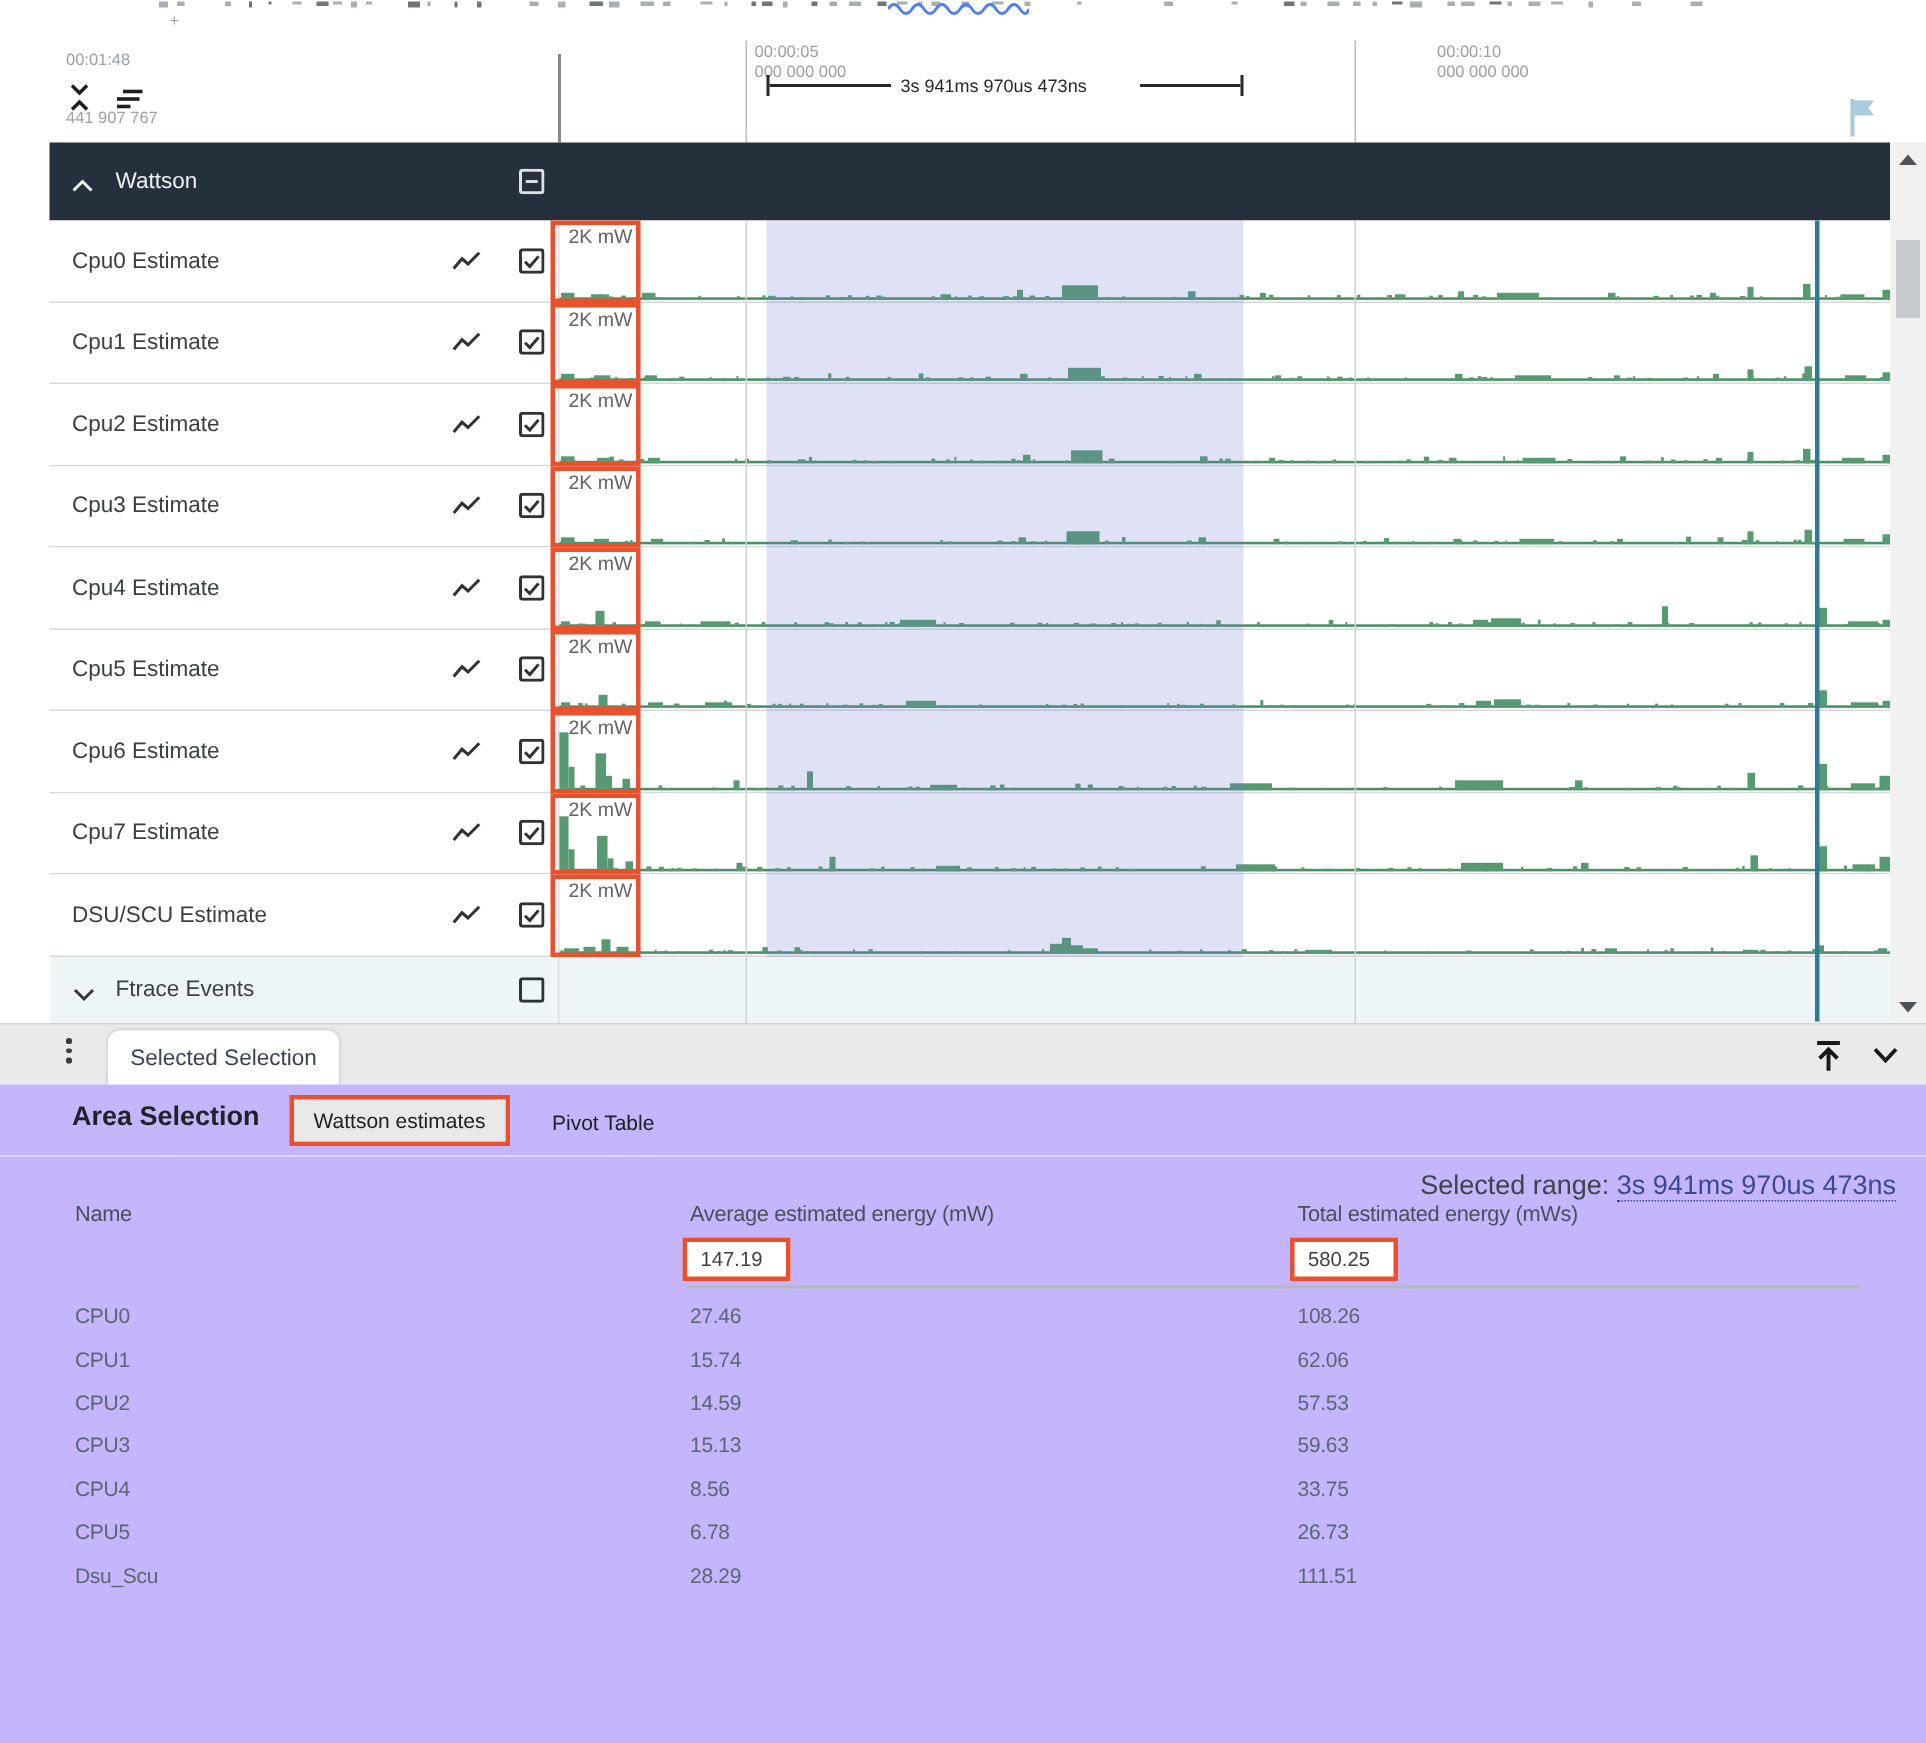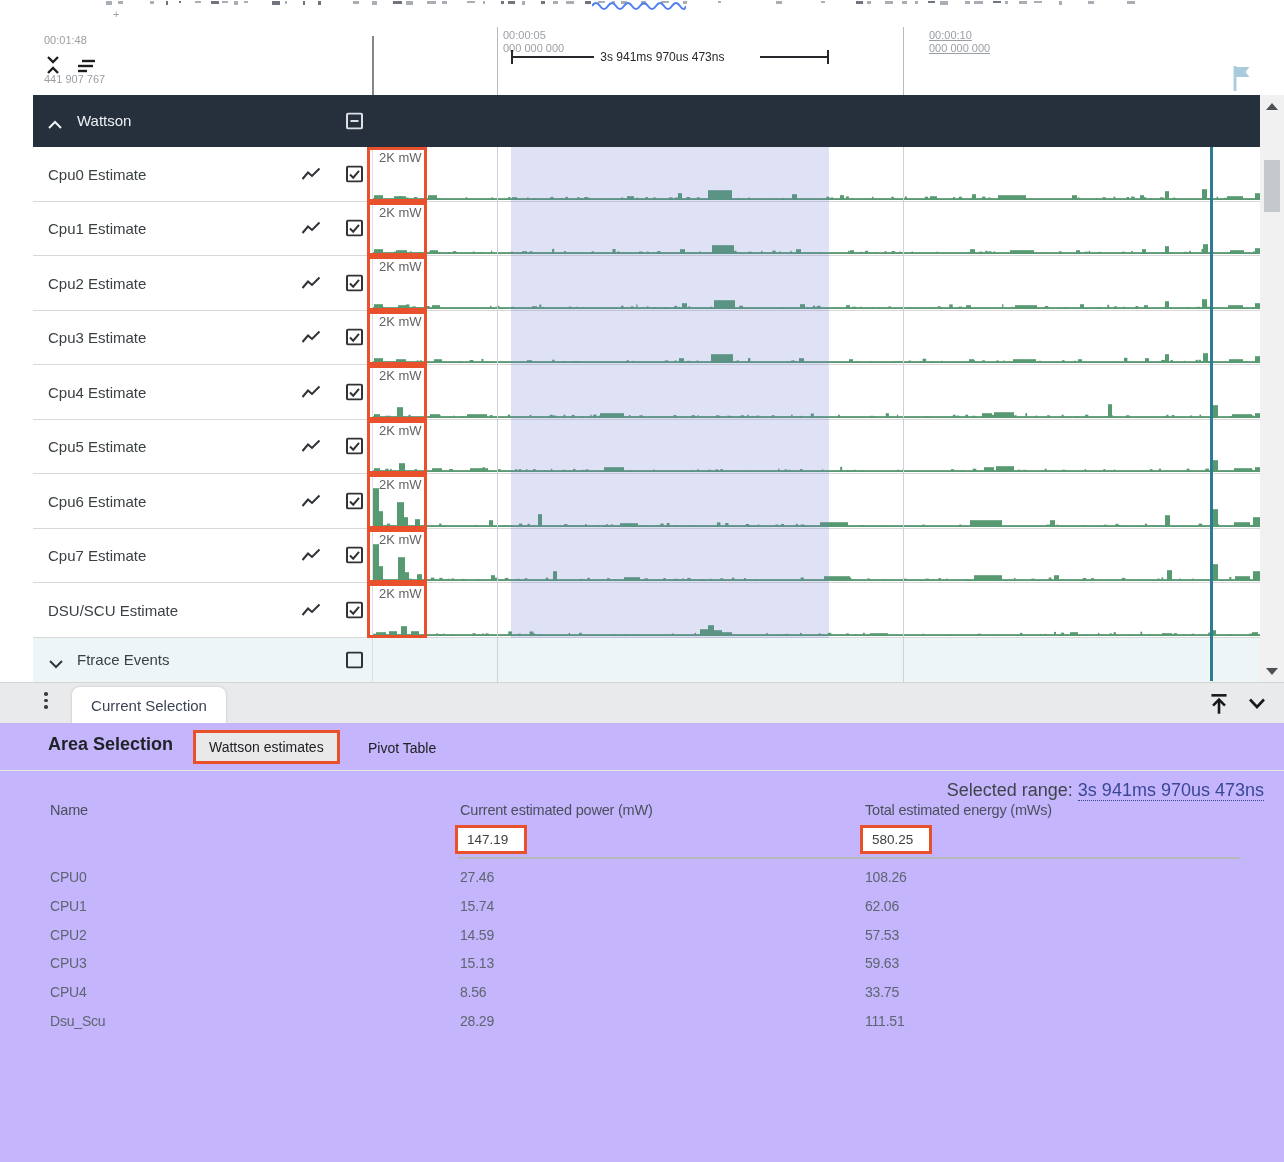--- a/index.html
+++ b/index.html
@@ -161,21 +161,21 @@
     </svg>
   </div>
   <div class="edge-tick"></div>
   <div id="ruler-ticks">
       <div class="tickline" style="left: 497px;"></div>
       <div class="tick-label" style="left: 503px;">
         <div>00:00:05</div>
         <div>000 000 000</div>
       </div>
       <div class="tickline" style="left: 903px;"></div>
-      <div class="tick-label" style="left: 929px; text-decoration: underline;">
+      <div class="tick-label" style="left: 958px;">
         <div>00:00:10</div>
         <div>000 000 000</div>
       </div>
     </div>
   <div class="bracket">
     <div class="btick"></div>
     <div class="bline l"></div>
     <div class="blabel">3s 941ms 970us 473ns</div>
     <div class="bgap"></div>
     <div class="bline r"></div>
@@ -1114,21 +1114,21 @@
   </div>
 </div>
 
 <div class="tabbar">
   <div class="kebab">
     <div class="kdot"></div>
       <div class="kdot"></div>
       <div class="kdot"></div>
   </div>
   <div class="seltab">
-    <span>Current Selection</span>
+    <span>Selected Selection</span>
   </div>
   <div class="tb-icon" style="left:1206px;top:8px;">
     <svg width="26" height="26" viewBox="0 0 24 24" fill="none" stroke="#17191b" stroke-width="2.4">
       <line x1="5" y1="4" x2="19" y2="4"></line>
         <line x1="12" y1="21" x2="12" y2="8.5"></line>
         <path d="M6.5 13.5 L12 8 L17.5 13.5"></path>
     </svg>
   </div>
   <div class="tb-icon" style="left:1246px;top:14px;">
     <svg width="22" height="14" viewBox="0 0 22 14" fill="none" stroke="#17191b" stroke-width="2.6">
@@ -1142,21 +1142,21 @@
   <div class="tabchip-wrap">
     <div class="tabchip">Wattson estimates</div>
   </div>
   <div class="pivot-tab">Pivot Table</div>
   <div class="hdr-divider"></div>
   <div class="selrange">
     <span>Selected range: </span><span class="val">3s 941ms 970us 473ns</span>
   </div>
   <div id="thead">
       <span class="thead-cell" style="left: 50px;">Name</span>
-      <span class="thead-cell" style="left: 460px;">Current estimated power (mW)</span>
+      <span class="thead-cell" style="left: 460px;">Average estimated energy (mW)</span>
       <span class="thead-cell" style="left: 865px;">Total estimated energy (mWs)</span>
     </div>
   <div class="totbox" style="left:455px;">
     <span class="v">147.19</span>
   </div>
   <div class="totbox" style="left:860px;">
     <span class="v">580.25</span>
   </div>
   <div class="tot-divider"></div>
   <div class="tbody" id="tbody">
@@ -1179,18 +1179,23 @@
         <span class="dcell c0">CPU3</span>
         <span class="dcell c1">15.13</span>
         <span class="dcell c2">59.63</span>
       </div>
       <div class="drow">
         <span class="dcell c0">CPU4</span>
         <span class="dcell c1">8.56</span>
         <span class="dcell c2">33.75</span>
       </div>
       <div class="drow">
+        <span class="dcell c0">CPU5</span>
+        <span class="dcell c1">6.78</span>
+        <span class="dcell c2">26.73</span>
+      </div>
+      <div class="drow">
         <span class="dcell c0">Dsu_Scu</span>
         <span class="dcell c1">28.29</span>
         <span class="dcell c2">111.51</span>
       </div>
     </div>
 </div>
 
 </body></html>

